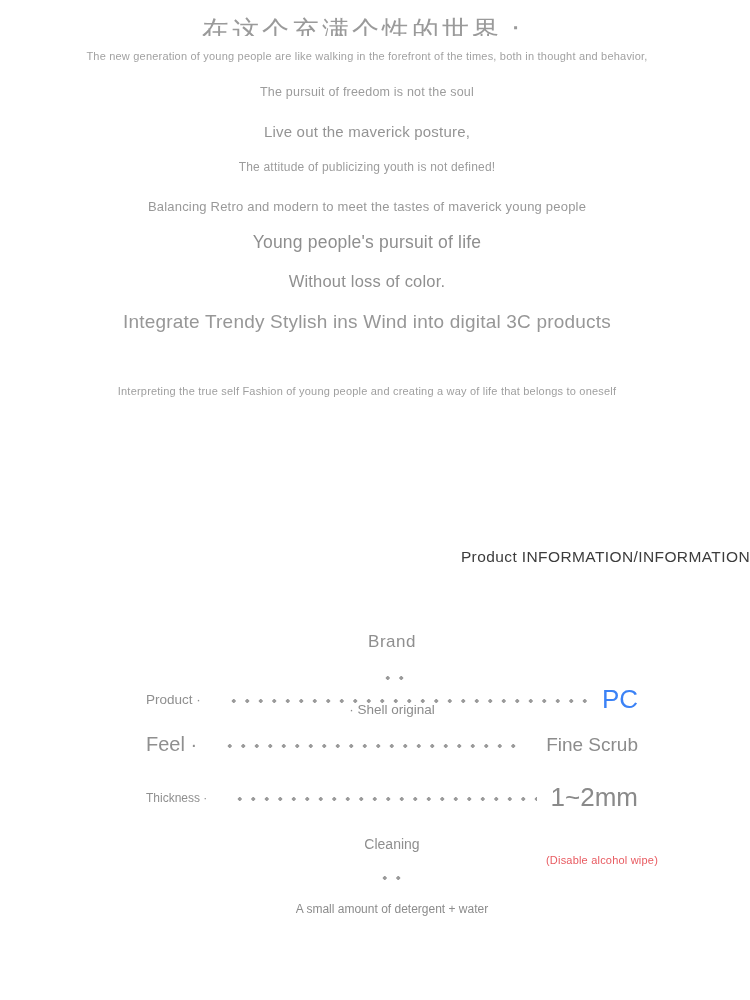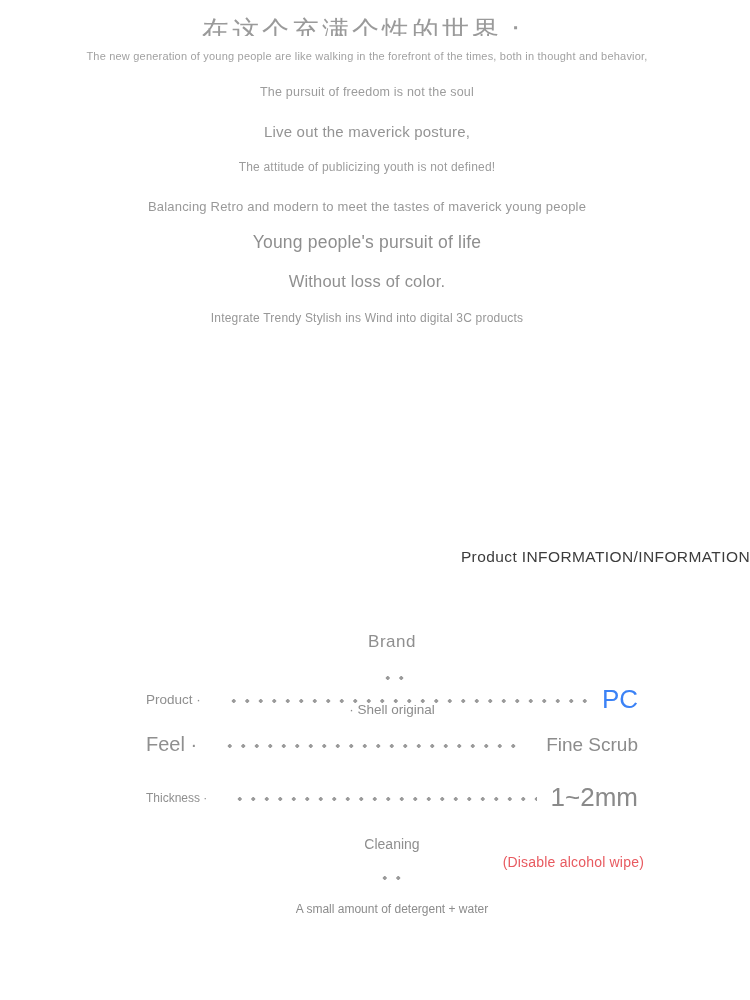--- a/index.html
+++ b/index.html
@@ -25,21 +25,21 @@
     display: inline-block; font-size: 27px; line-height: 27px;
     color: #9a9a9a; letter-spacing: 3px; margin-top: -18px;
   }
   .l1  { top: 26px;  font-size: 11px;   color: #a2a2a2; }
   .l2  { top: 61px;  font-size: 12.5px; color: #9c9c9c; }
   .l3  { top: 99px;  font-size: 15px;   color: #949494; }
   .l4  { top: 136px; font-size: 12px;   color: #9c9c9c; }
   .l5  { top: 175px; font-size: 13px;   color: #999999; }
   .l6  { top: 208px; font-size: 17.5px; color: #8e8e8e; }
   .l7  { top: 248px; font-size: 16.5px; color: #909090; }
-  .l8  { top: 287px; font-size: 12px; color: #979797; }
+  .l8  { top: 287px; font-size: 19px; color: #979797; }
   .l9  { top: 324px; font-size: 14px;   color: #959595; }
   .l10 { top: 361px; font-size: 11px;   color: #9f9f9f; }
 
   
   .info-heading {
     position: absolute; top: 524px; left: 0; width: 100%;
     text-align: right; text-indent: 8px;
     font-size: 15.5px; color: #3c3c3c; letter-spacing: 0.4px;
   }
   .spec-row {
@@ -67,41 +67,42 @@
   .row-feel .spec-value      { font-size: 19px; }
   .row-thickness { top: 746px; }
   .row-thickness .spec-label { font-size: 12px; }
   .row-thickness .spec-value { font-size: 26px; color: #8a8a8a; }
   .row-thickness .leader     { margin-right: 2px; }
   .row-cleaning  { top: 800px; flex-direction: column; }
   .row-cleaning .spec-label  { font-size: 14px; }
   .row-cleaning .spec-value  { font-size: 12px; }
   .row-cleaning .leader      { margin-right: 18px; }
   .clean-note {
-    position: absolute; top: 830px; right: 106px;
-    font-size: 14px; letter-spacing: 0.2px;
+    position: absolute; top: 830px; right: 92px;
+    font-size: 11px; letter-spacing: 0.2px;
   }
 </style>
 </head>
 <body>
 
 <div class="page">
 
   <div class="zh-clip">
     <span>在这个充满个性的世界；</span>
   </div>
 
   <div class="hero-line l1">The new generation of young people are like walking in the forefront of the times, both in thought and behavior,</div>
   <div class="hero-line l3">Live out the maverick posture,</div>
   <div class="hero-line l2">The pursuit of freedom is not the soul</div>
   <div class="hero-line l4">The attitude of publicizing youth is not defined!</div>
   <div class="hero-line l5">Balancing Retro and modern to meet the tastes of maverick young people</div>
   <div class="hero-line l6">Young people's pursuit of life</div>
   <div class="hero-line l7">Without loss of color.</div>
   <div class="hero-line l8">Integrate Trendy Stylish ins Wind into digital 3C products</div>
+  <div class="hero-line l10">Interpreting the true self Fashion of young people and creating a way of life that belongs to oneself</div>
 
   <div class="info-heading">Product INFORMATION/INFORMATION</div>
 
   <div class="spec-row row-brand">
     <span class="spec-label">Brand</span>
     <span class="leader"></span>
     <span class="spec-value">· Shell original</span>
   </div>
 
   <div class="spec-row row-material">

